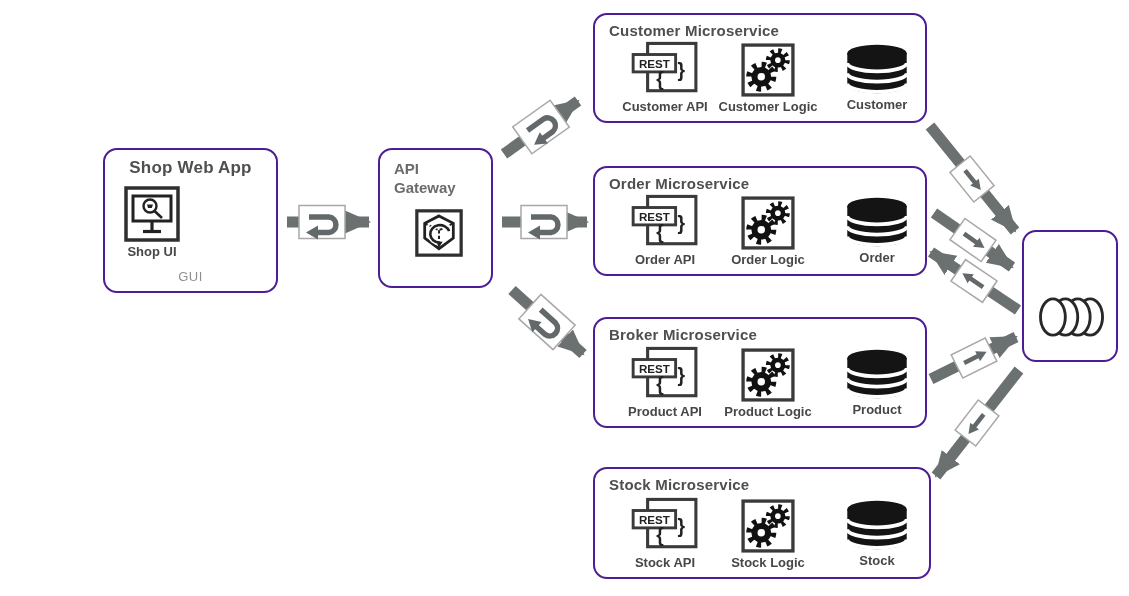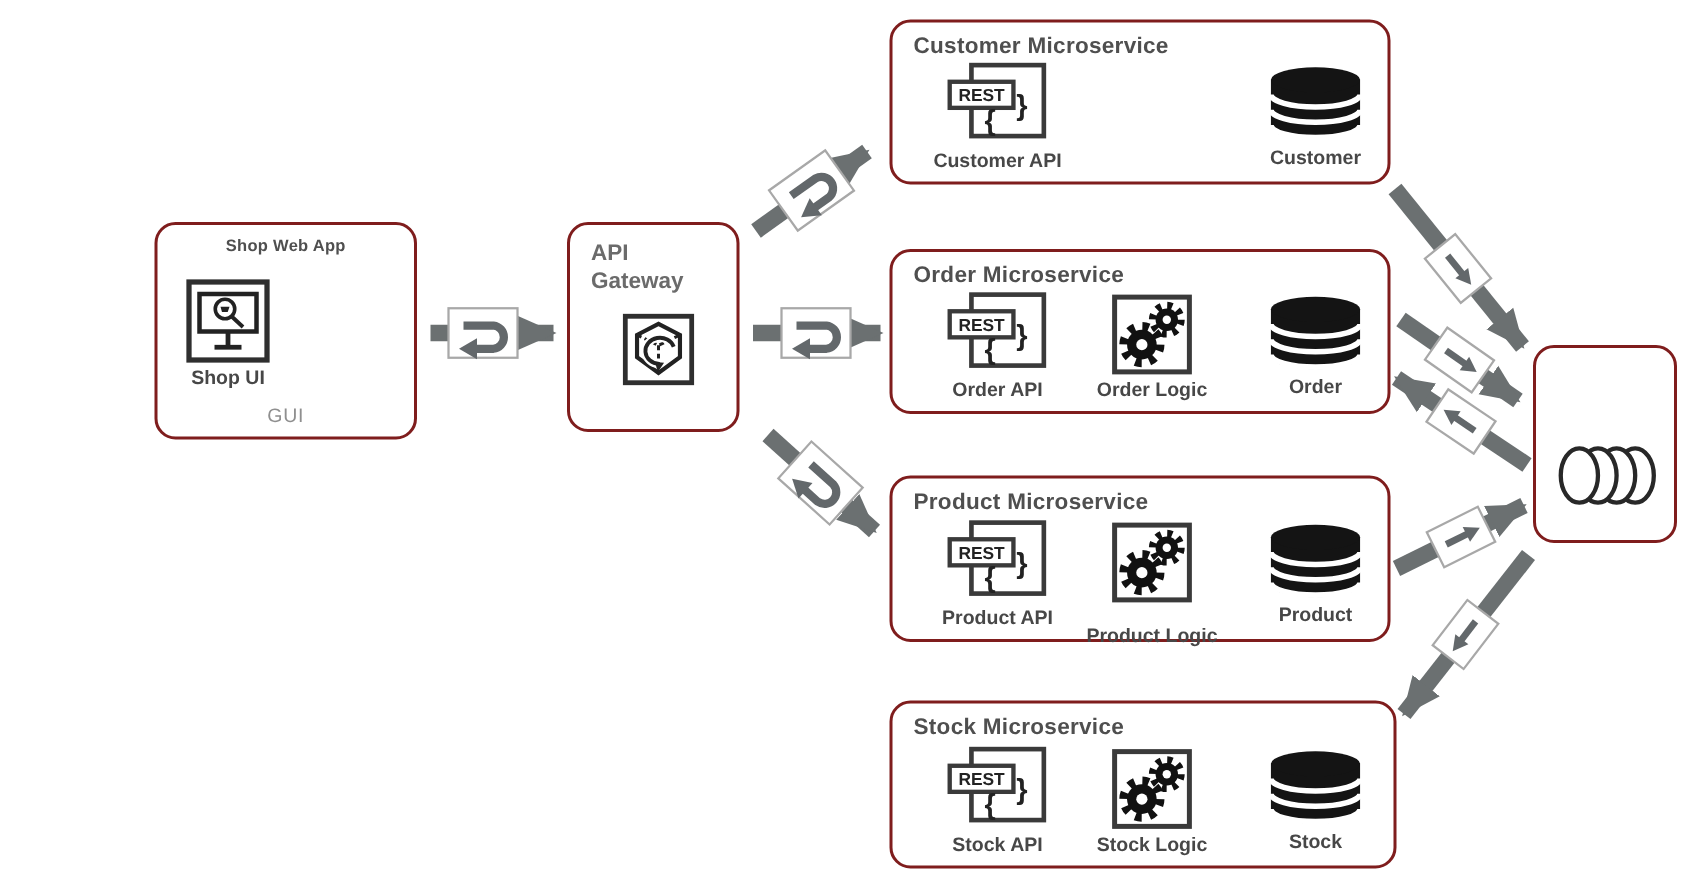--- a/index.html
+++ b/index.html
@@ -2,30 +2,30 @@
 <html><head>
 <meta charset="utf-8">
 <style>
   html,body { margin:0; padding:0; background:#fff; }
   .canvas {
     position:relative; width:1129px; height:596px; background:#ffffff;
     font-family:"Liberation Sans", sans-serif; overflow:hidden;
   }
   .arrow-layer { position:absolute; left:0; top:0; z-index:1; }
   .box {
-    position:absolute; background:#fff; border:2px solid #7f1d1d;
+    position:absolute; background:#fff; border:2px solid #4c1d95;
     border-radius:14px; box-sizing:border-box; z-index:2;
   }
   .svc-title {
     position:absolute; left:14px; top:7px; font-size:15px; font-weight:bold;
     color:#4f4f4f; white-space:nowrap; letter-spacing:.2px;
   }
   .ctr-title {
     position:absolute; left:0; right:0; top:8px; text-align:center;
-    font-size:11px; font-weight:bold; color:#4f4f4f; letter-spacing:.2px;
+    font-size:17px; font-weight:bold; color:#4f4f4f; letter-spacing:.2px;
   }
   .gw-title {
     position:absolute; left:14px; top:10px; width:82px; font-size:15px;
     font-weight:bold; color:#6b6b6b; line-height:1.25;
   }
   .broker-title {
     position:absolute; left:0; right:0; top:12px; text-align:center;
     font-size:15px; font-weight:bold; color:#5f5f5f; line-height:1.25;
   }
   .grp {
@@ -143,20 +143,32 @@
     <div class="grp" style="left:8px; top:26px; width:124px;">
       <svg viewBox="0 0 70 58" width="68" height="56">
         <rect x="17" y="2.5" width="50" height="49" fill="#fff" stroke="#3a3a3a" stroke-width="3.2"></rect>
         <rect x="2" y="14" width="44" height="18" fill="#fff" stroke="#3a3a3a" stroke-width="3"></rect>
         <text x="24" y="27.5" text-anchor="middle" font-size="12" font-weight="bold" fill="#222">REST</text>
         <text x="48" y="37" font-size="20" font-weight="bold" fill="#222">}</text>
         <text x="26" y="47" font-size="20" font-weight="bold" fill="#222">{</text>
       </svg>
       <div class="grp-label">Customer API</div>
     </div>
+    <div class="grp" style="left:128px; top:28px; width:90px;">
+      <svg viewBox="0 0 52 52" width="54" height="54">
+        <rect x="2" y="2" width="48" height="48" fill="#fff" stroke="#3a3a3a" stroke-width="3.2"></rect>
+        <circle cx="19.5" cy="32.5" r="9.5" fill="#111"></circle>
+        <circle cx="19.5" cy="32.5" r="11.5" fill="none" stroke="#111" stroke-width="6" stroke-dasharray="4.1 4.93"></circle>
+        <circle cx="19.5" cy="32.5" r="3.6" fill="#fff"></circle>
+        <circle cx="35.5" cy="16.5" r="7.2" fill="#111"></circle>
+        <circle cx="35.5" cy="16.5" r="9" fill="none" stroke="#111" stroke-width="5" stroke-dasharray="3.2 3.87"></circle>
+        <circle cx="35.5" cy="16.5" r="2.7" fill="#fff"></circle>
+      </svg>
+      <div class="grp-label">Customer Logic</div>
+    </div>
     <div class="grp" style="left:240px; top:28px; width:84px;">
       <svg viewBox="0 0 70 56" width="70" height="52">
         <path d="M3 11 V45 A32 9 0 0 0 67 45 V11 Z" fill="#141414"></path>
         <ellipse cx="35" cy="11" rx="32" ry="9" fill="#141414"></ellipse>
         <path d="M3 21.5 A32 9 0 0 0 67 21.5" stroke="#fff" stroke-width="4" fill="none"></path>
         <path d="M3 32.5 A32 9 0 0 0 67 32.5" stroke="#fff" stroke-width="4" fill="none"></path>
         <path d="M3 43.5 A32 9 0 0 0 67 43.5" stroke="#fff" stroke-width="4" fill="none"></path>
       </svg>
       <div class="grp-label">Customer</div>
     </div>
@@ -192,32 +204,32 @@
         <ellipse cx="35" cy="11" rx="32" ry="9" fill="#141414"></ellipse>
         <path d="M3 21.5 A32 9 0 0 0 67 21.5" stroke="#fff" stroke-width="4" fill="none"></path>
         <path d="M3 32.5 A32 9 0 0 0 67 32.5" stroke="#fff" stroke-width="4" fill="none"></path>
         <path d="M3 43.5 A32 9 0 0 0 67 43.5" stroke="#fff" stroke-width="4" fill="none"></path>
       </svg>
       <div class="grp-label">Order</div>
     </div>
   </div>
 
   <div class="box" style="left:593px; top:317px; width:334px; height:111px;">
-    <div class="svc-title">Product Microservice</div>
+    <div class="svc-title">Broker Microservice</div>
     <div class="grp" style="left:8px; top:27px; width:124px;">
       <svg viewBox="0 0 70 58" width="68" height="56">
         <rect x="17" y="2.5" width="50" height="49" fill="#fff" stroke="#3a3a3a" stroke-width="3.2"></rect>
         <rect x="2" y="14" width="44" height="18" fill="#fff" stroke="#3a3a3a" stroke-width="3"></rect>
         <text x="24" y="27.5" text-anchor="middle" font-size="12" font-weight="bold" fill="#222">REST</text>
         <text x="48" y="37" font-size="20" font-weight="bold" fill="#222">}</text>
         <text x="26" y="47" font-size="20" font-weight="bold" fill="#222">{</text>
       </svg>
       <div class="grp-label">Product API</div>
     </div>
-    <div class="grp" style="left:128px; top:29px; width:90px;gap:12px;">
+    <div class="grp" style="left:128px; top:29px; width:90px;">
       <svg viewBox="0 0 52 52" width="54" height="54">
         <rect x="2" y="2" width="48" height="48" fill="#fff" stroke="#3a3a3a" stroke-width="3.2"></rect>
         <circle cx="19.5" cy="32.5" r="9.5" fill="#111"></circle>
         <circle cx="19.5" cy="32.5" r="11.5" fill="none" stroke="#111" stroke-width="6" stroke-dasharray="4.1 4.93"></circle>
         <circle cx="19.5" cy="32.5" r="3.6" fill="#fff"></circle>
         <circle cx="35.5" cy="16.5" r="7.2" fill="#111"></circle>
         <circle cx="35.5" cy="16.5" r="9" fill="none" stroke="#111" stroke-width="5" stroke-dasharray="3.2 3.87"></circle>
         <circle cx="35.5" cy="16.5" r="2.7" fill="#fff"></circle>
       </svg>
       <div class="grp-label">Product Logic</div>

